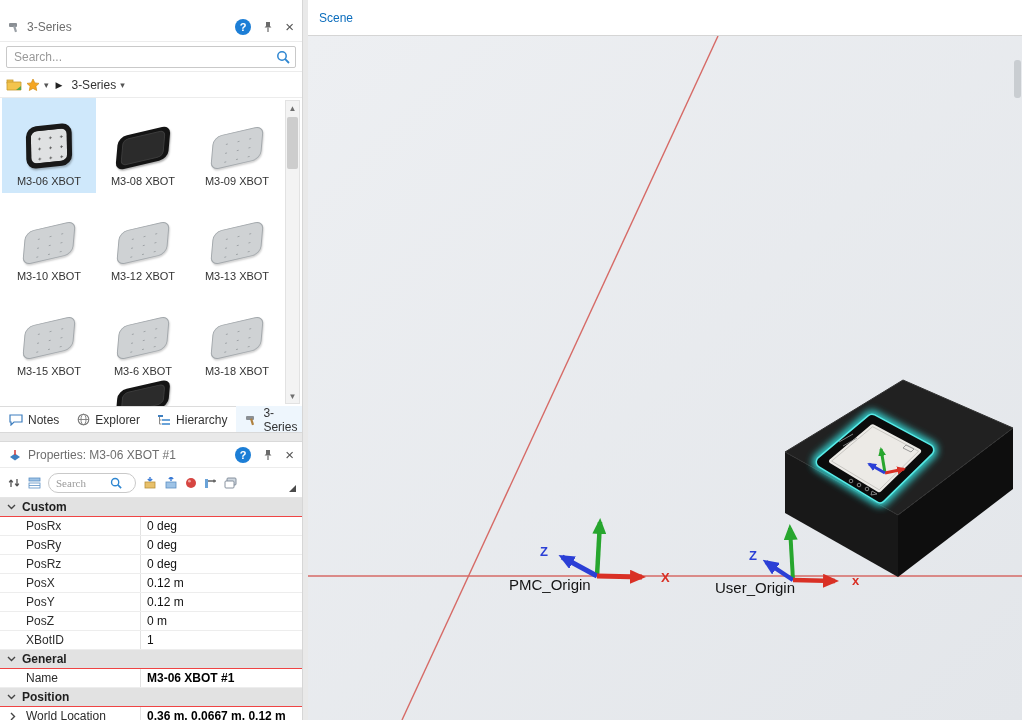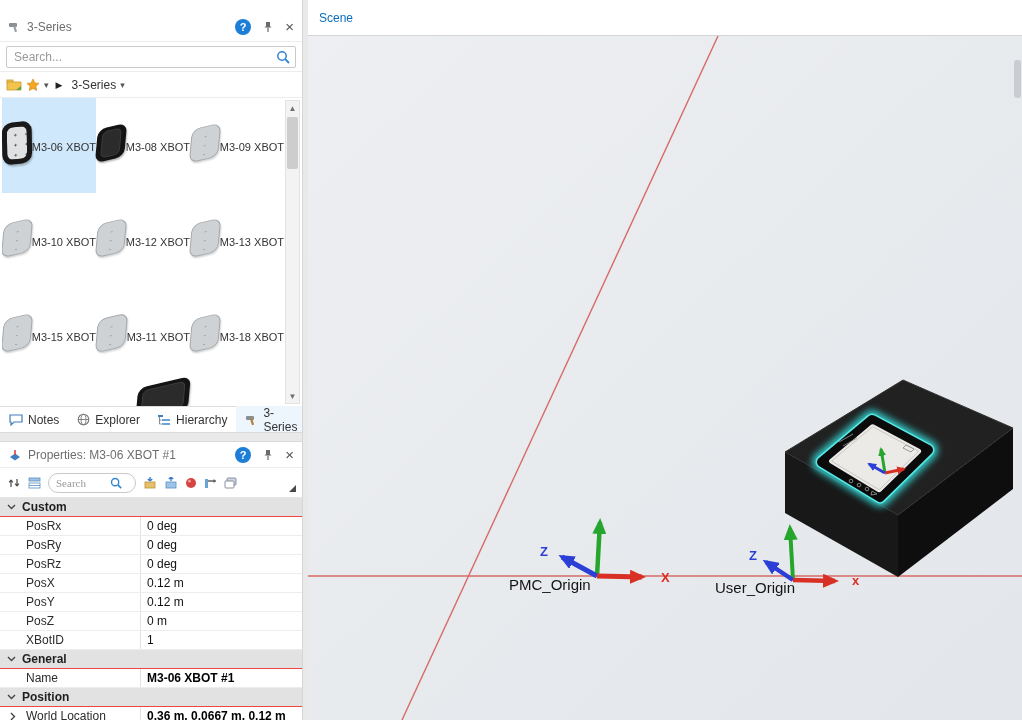--- a/index.html
+++ b/index.html
@@ -29,21 +29,21 @@
   .search-box { flex:1; height:22px; border:1px solid #c9c9c9; border-radius:2px; display:flex; align-items:center; padding:0 5px; background:#fff; }
   .search-box input { flex:1; border:none; outline:none; font-size:12px; color:#333; font-family:"Liberation Sans",sans-serif; background:transparent; }
   .search-box input::placeholder { color:#9a9a9a; }
   .lib-toolbar { height:26px; display:flex; align-items:center; gap:4px; padding:0 6px; border-bottom:1px solid #ececec; }
   .caret { font-size:9px; color:#555; }
   .bc-arrow { font-size:9px; color:#222; margin:0 3px; }
   .collection-lbl { font-size:12px; color:#333; margin-left:2px; }
 
   .lib-grid { position:absolute; left:2px; top:86px; width:282px; height:308px; overflow:hidden;
               display:grid; grid-template-columns:repeat(3, 94px); grid-auto-rows:95px; }
-  .cell { display:flex; flex-direction:row; align-items:center; justify-content:flex-end; padding-bottom:6px; }
+  .cell { display:flex; flex-direction:column; align-items:center; justify-content:flex-end; padding-bottom:6px; }
   .cell.selected { background:#cfe8fb; }
   .cell-label { font-size:11px; color:#333; margin-top:8px; white-space:nowrap; }
   .thumb { position:relative; }
   .t-m306 { width:46px; height:42px; background:#191919; border-radius:10px; transform:rotate(-6deg) skewX(-5deg); box-shadow:1px 2px 2px rgba(0,0,0,.25); }
   .t-m306 .inner { position:absolute; left:5px; top:5px; right:5px; bottom:5px; background:#dfe1e2; border-radius:6px;
                    background-image:radial-gradient(#555 0.9px, transparent 1.3px); background-size:11px 10px; background-position:3px 3px; }
   .t-black { width:54px; height:38px; background:#141414; border-radius:9px; transform:rotate(-13deg) skewX(-18deg) scaleY(.85); box-shadow:1px 2px 2px rgba(0,0,0,.3); }
   .t-black .inner { position:absolute; left:5px; top:4px; right:5px; bottom:4px; background:#2b2b2b; border-radius:6px; border:1px solid #3d3d3d; }
   .t-gray { width:52px; height:38px; background:#cfd2d4; border:1px solid #a3a8ac; border-radius:9px; transform:rotate(-13deg) skewX(-18deg) scaleY(.85); box-shadow:1px 2px 2px rgba(0,0,0,.18); }
   .t-gray .inner { position:absolute; left:4px; top:3px; right:4px; bottom:3px; border-radius:6px;
@@ -177,21 +177,21 @@
       <div class="cell">
         <div class="thumb t-gray">
             <div class="inner"></div>
           </div>
         <div class="cell-label">M3-15 XBOT</div>
       </div>
       <div class="cell">
         <div class="thumb t-gray">
             <div class="inner"></div>
           </div>
-        <div class="cell-label">M3-11 XBOT</div>
+        <div class="cell-label">M3-6 XBOT</div>
       </div>
       <div class="cell">
         <div class="thumb t-gray">
             <div class="inner"></div>
           </div>
         <div class="cell-label">M3-18 XBOT</div>
       </div>
       <div class="cell"></div>
       <div class="cell">
         <div class="thumb t-black" style="margin-bottom:58px;">

